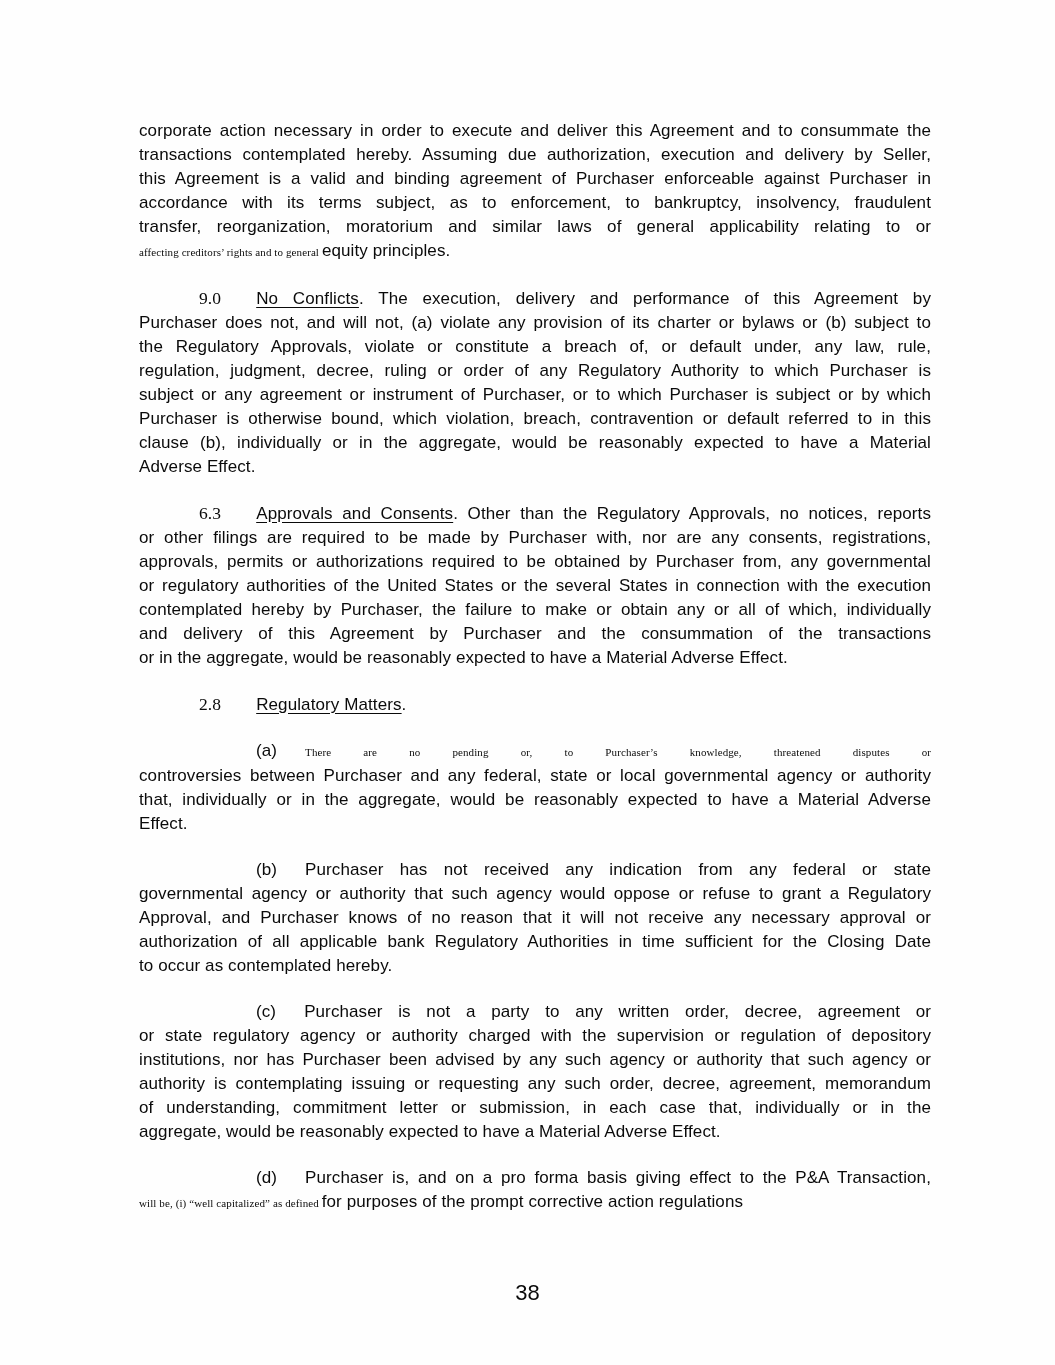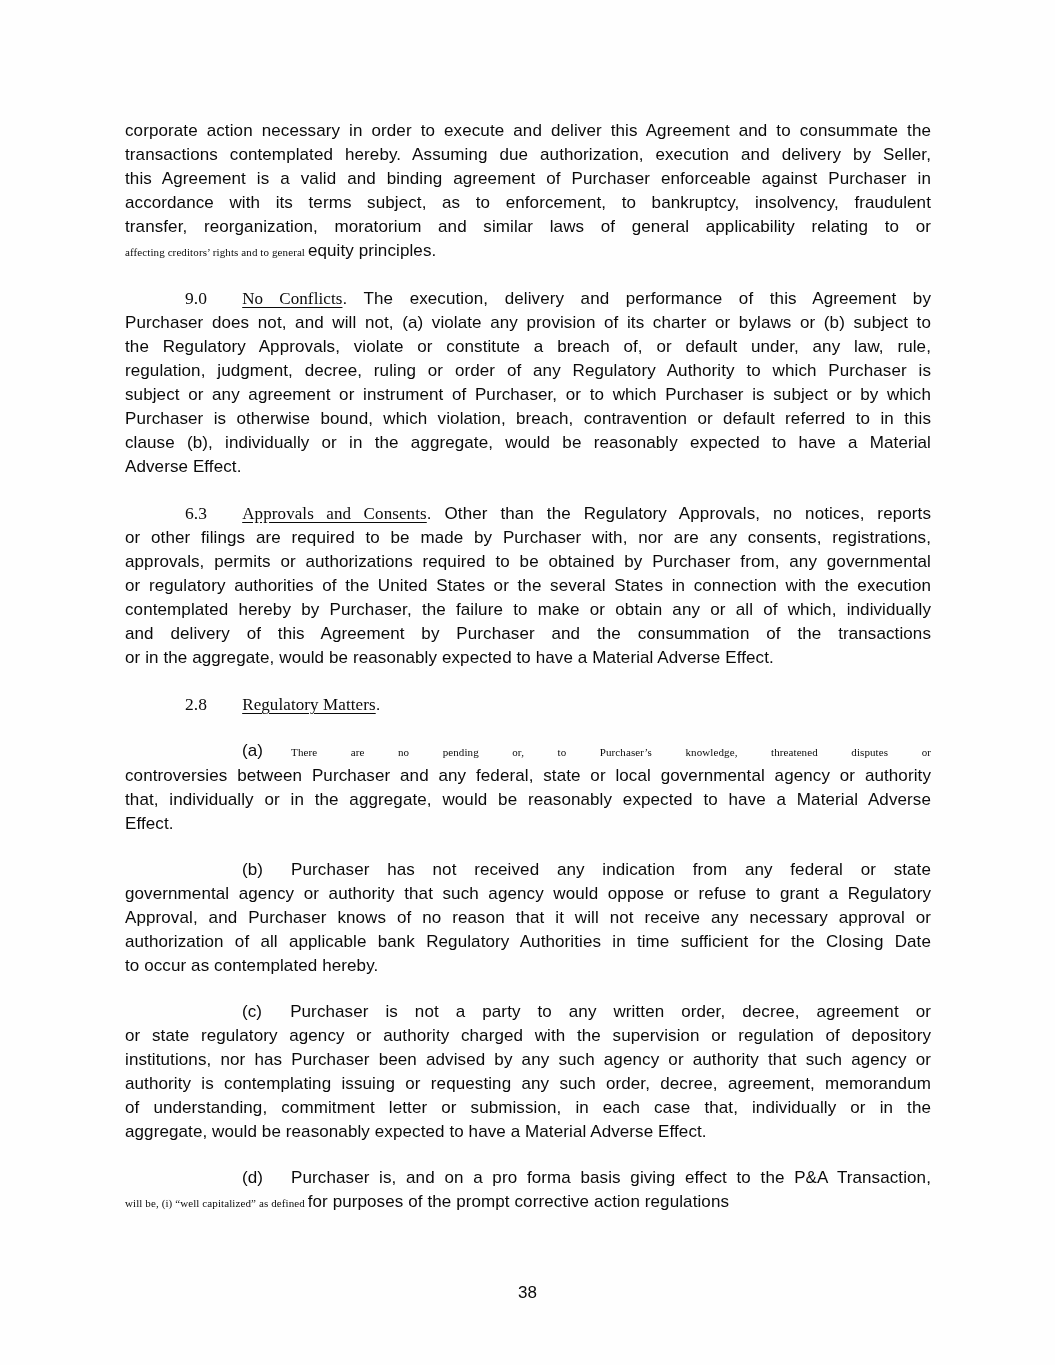--- a/index.html
+++ b/index.html
@@ -11,45 +11,45 @@
     font-family: "Liberation Sans", sans-serif;
     color: #0a0a0a;
     overflow: hidden;
   }
   .content {
     position: absolute;
     left: 123px;
     top: 119px;
     width: 808px;
   }
-  .paragraph { margin: 0 0 22px 2px; }
+  .paragraph { margin: 0 0 22px 16px; }
   .line {
     font-size: 17px;
     line-height: 24px;
     text-align: justify;
     text-align-last: justify;
     letter-spacing: 0.1px;
   }
   .line.last { text-align-last: left; }
   .first-sec { text-indent: 60px; }
   .first-sub { text-indent: 117px; }
   .label-gap { display: inline-block; }
   .label-gap-sec { width: 35px; }
   .label-gap-sub { width: 28px; }
   .sec-label { font-family: "Liberation Serif", serif; font-size: 17.5px; }
   .sub-label { font-family: "Liberation Sans", sans-serif; }
-  .heading-underline { text-decoration: underline; text-underline-offset: 3px; font-family: Liberation Serif, serif; }
+  .heading-underline { text-decoration: underline; text-underline-offset: 3px; }
   .f-serif { font-family: Liberation Serif, serif; font-size: 11px; }
   .footer {
     position: absolute;
     top: 1281px;
     left: 0;
     width: 100%;
     text-align: center;
-    font-size: 17px;
+    font-size: 22px;
     line-height: 24px;
   }
 </style>
 </head>
 <body>
 
 <div class="page">
   <main class="content">
       <div class="paragraph">
         <div class="line">corporate action necessary in order to execute and deliver this Agreement and to consummate the</div>

